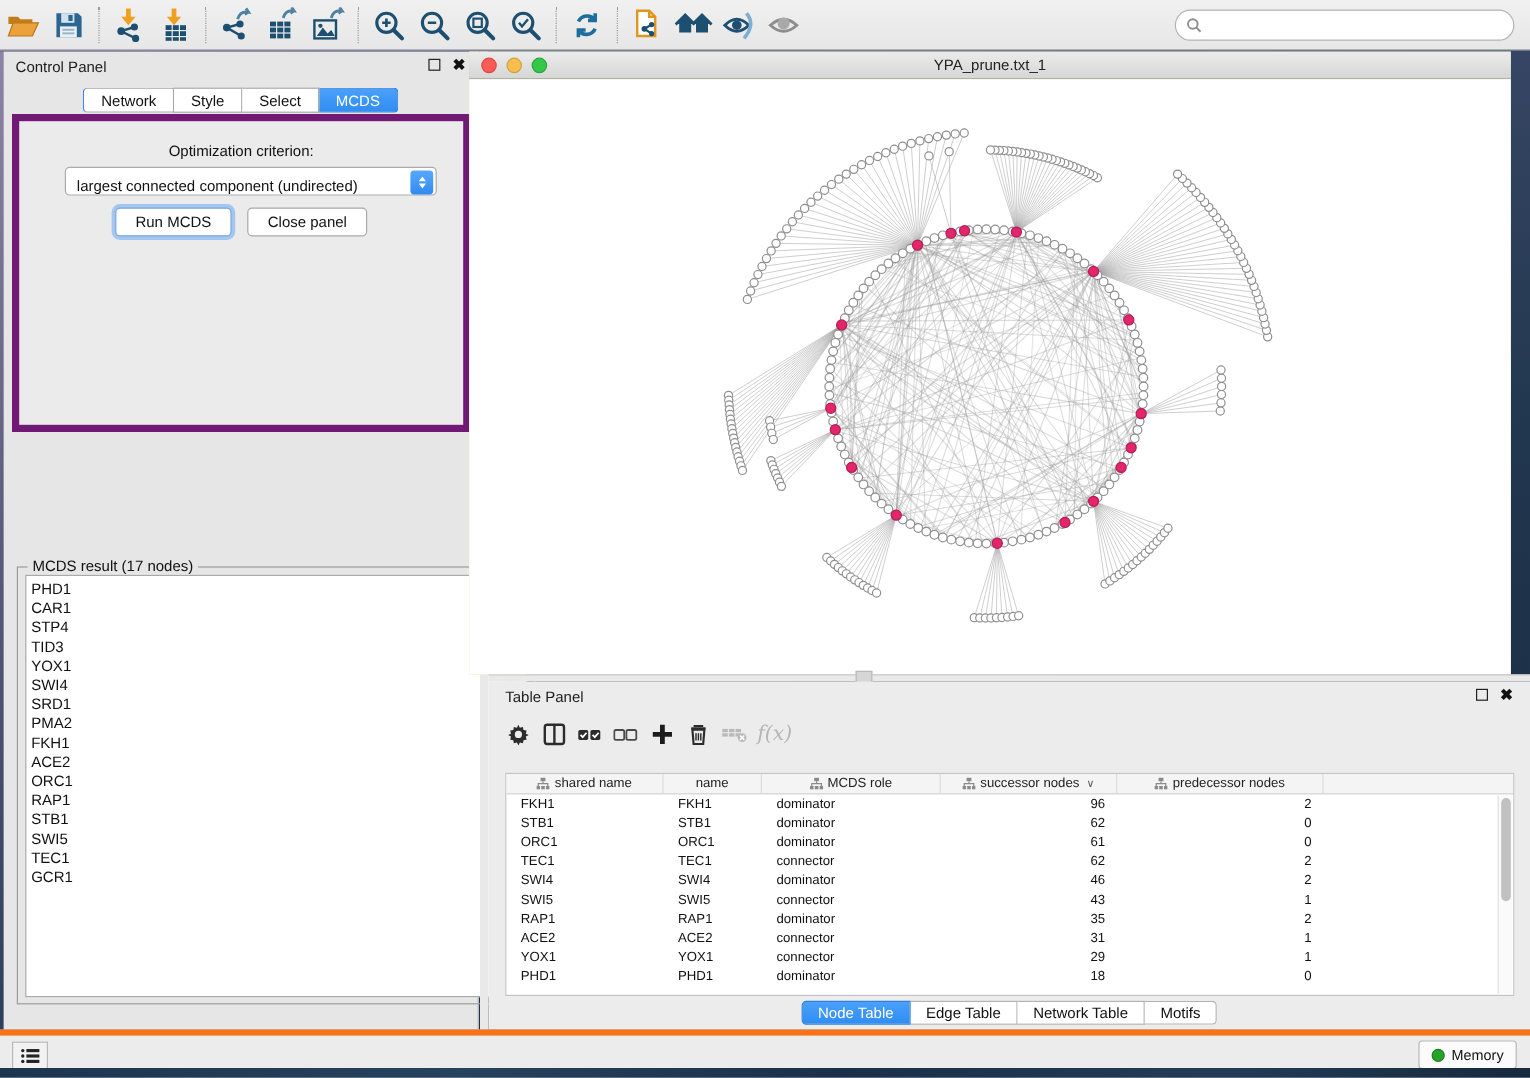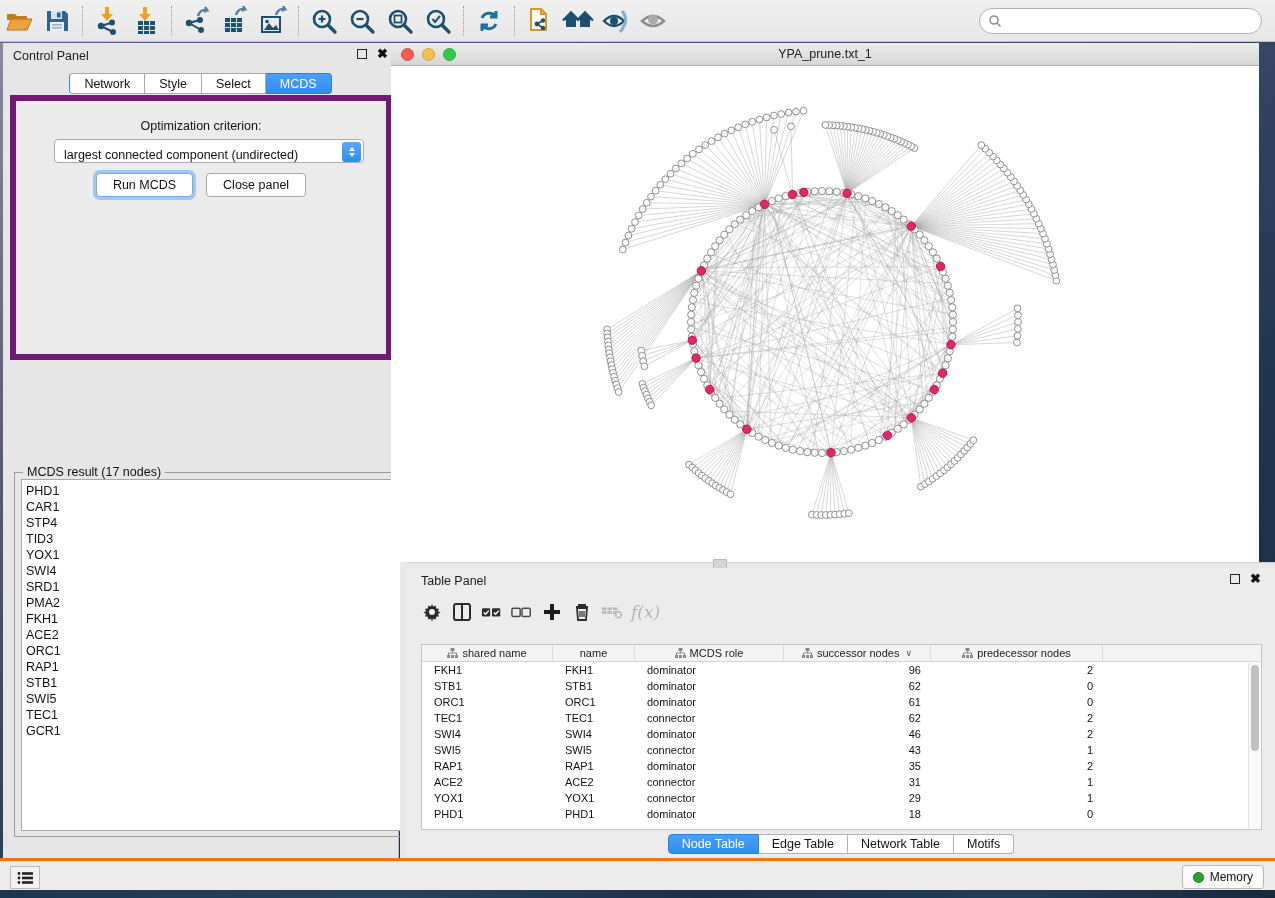--- a/index.html
+++ b/index.html
@@ -102,21 +102,21 @@
   .sort-glyph { font-size:9px; color:#555; margin-left:2px; }
 
   .tp-tabs { position:absolute; left:0; right:0; top:266px; display:flex; justify-content:center; }
   .tp-tab { height:20px; padding:0 13px; background:#fff; border:1px solid #b2b2b2; border-left:none;
     font-size:12.5px; color:#111; display:flex; align-items:center; }
   .tp-tab:first-child { border-left:1px solid #b2b2b2; border-radius:4px 0 0 4px; }
   .tp-tab:last-child { border-radius:0 4px 4px 0; }
   .tp-tab.active { background:linear-gradient(#4ba0fa,#2f8df2); color:#fff; border-color:#2f80dd; }
 
   
-  .status-bar { position:absolute; left:0; top:858px; width:100%; height:32px; background:#ececec; border-top:3px solid #f97316; }
+  .status-bar { position:absolute; left:0; top:858px; width:100%; height:32px; background:#ececec; border-top:5px solid #f97316; }
   .list-btn { position:absolute; left:10px; top:5px; width:30px; height:23px; background:#f2f2f2; border:1px solid #b9b9b9; display:flex; align-items:center; justify-content:center; }
   .memory-btn { position:absolute; right:11px; top:4px; height:24px; padding:0 10px; background:#fbfbfb;
     border:1px solid #b9b9b9; border-radius:3px; display:flex; align-items:center; gap:6px; font-size:12px; color:#111; }
   .mem-dot { width:11px; height:11px; border-radius:50%; background:#28a228; border:1px solid #1d7d1d; }
 
   .wallpaper-bottom { position:absolute; left:0; top:890px; width:100%; height:8px;
     background:linear-gradient(90deg,#1c3550,#27425e 30%,#1a3048 55%,#223c57 80%,#16293d); }
 </style>
 </head>
 <body>

